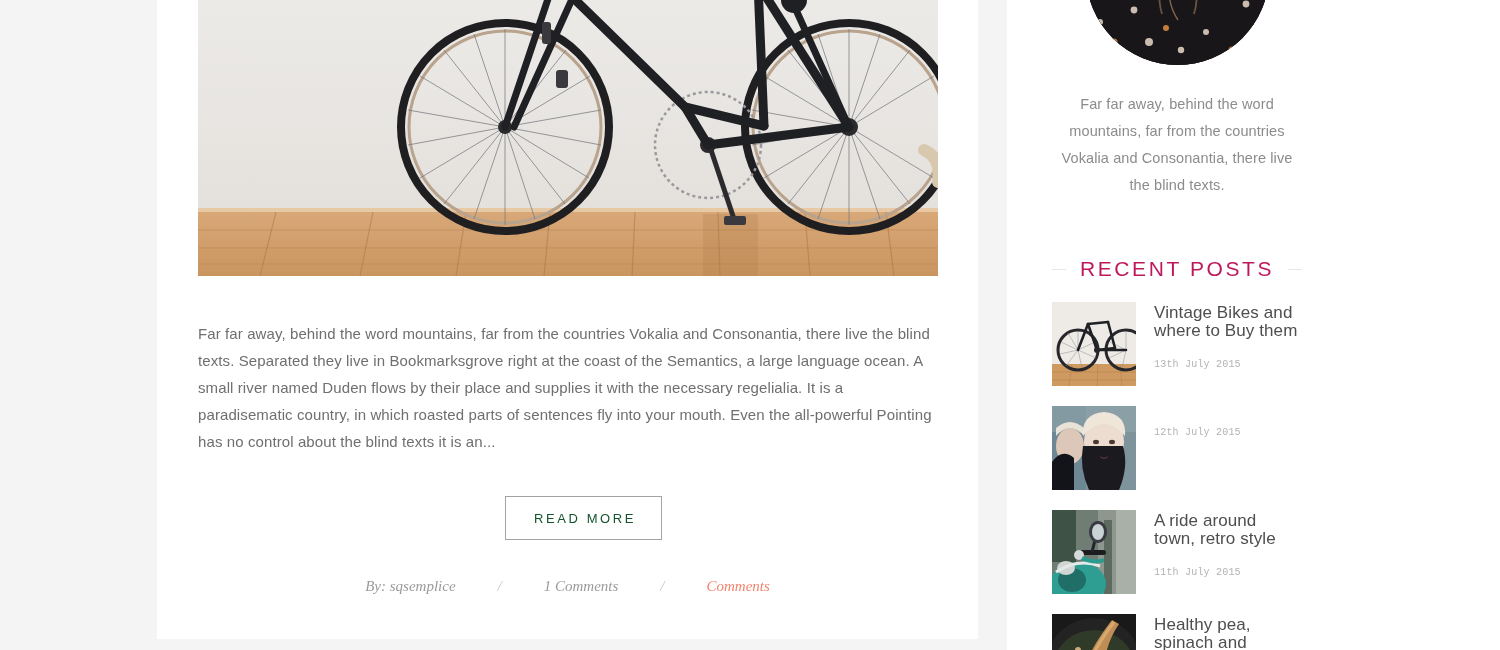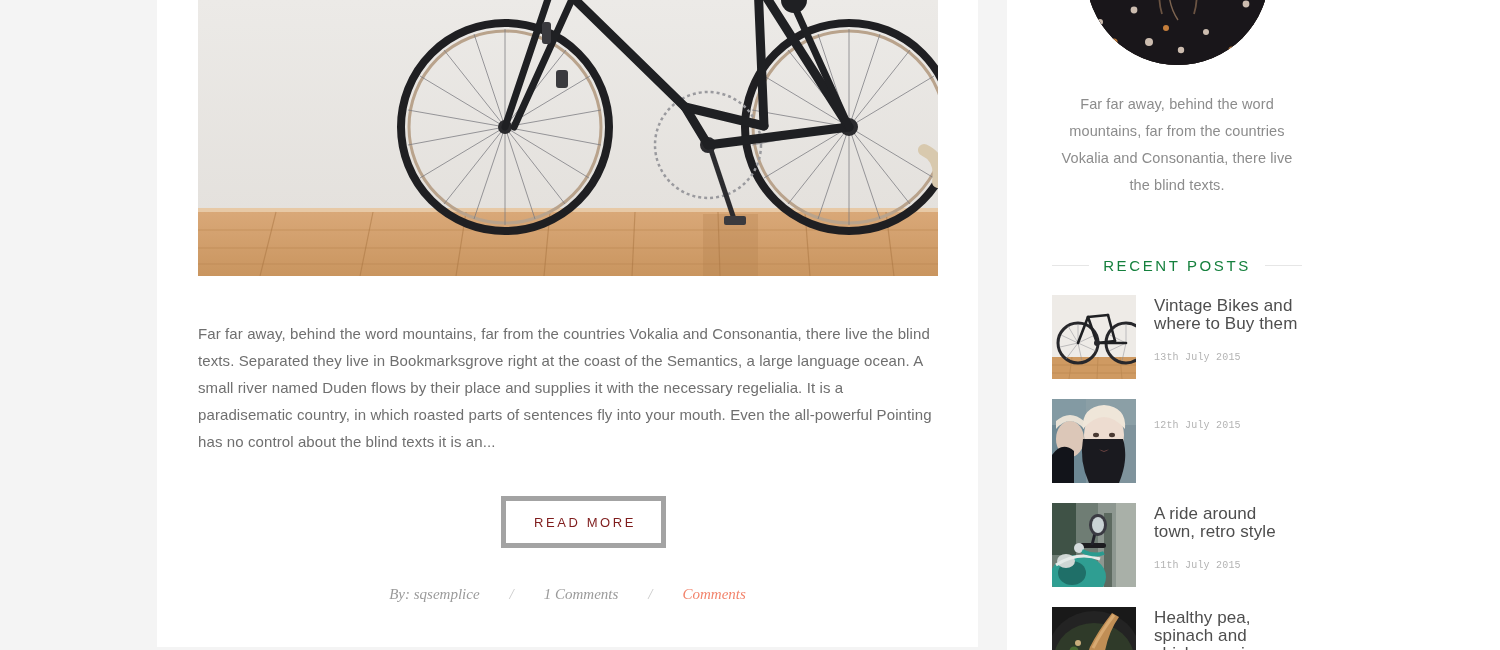--- a/index.html
+++ b/index.html
@@ -74,37 +74,37 @@
   }
 
   .readmore-wrap {
     display: flex;
     justify-content: center;
     margin-top: 41px;
   }
 
   .readmore-btn {
     display: inline-block;
-    border: 5px solid #a3a3a3;
+    border: 1px solid #a3a3a3;
     background: #ffffff;
-    color: #7f1d1d;
+    color: #14532d;
     font-size: 13px;
     letter-spacing: 2.6px;
     padding: 14px 25px 13px 28px;
     font-family: "Liberation Sans", sans-serif;
     cursor: pointer;
     text-decoration: none;
     margin-left: 32px;
   }
 
   .post-meta {
     display: flex;
     justify-content: center;
     align-items: flex-start;
-    gap: 4px;
+    gap: 16px;
     margin-top: 38px;
     padding-bottom: 44px;
     font-family: "Liberation Serif", serif;
     font-style: italic;
     font-size: 15px;
     color: #9a9a9a;
   }
   .post-meta .sep {
     padding: 0 0 0 0;
     margin: 0 26px;
@@ -152,23 +152,23 @@
     justify-content: center;
     margin-top: 58px;
     gap: 0;
   }
   .widget-title .rule {
     flex: 1 1 auto;
     height: 1px;
     background: #e6e6e6;
   }
   .widget-title .t {
-    font-size: 15px;
+    font-size: 21px;
     letter-spacing: 2.6px;
-    color: #15803d;
+    color: #be185d;
     padding: 0 14px;
     white-space: nowrap;
   }
 
   .recent-list { margin-top: 21px; }
 
   .recent-item {
     display: flex;
     gap: 18px;
     margin-bottom: 20px;

